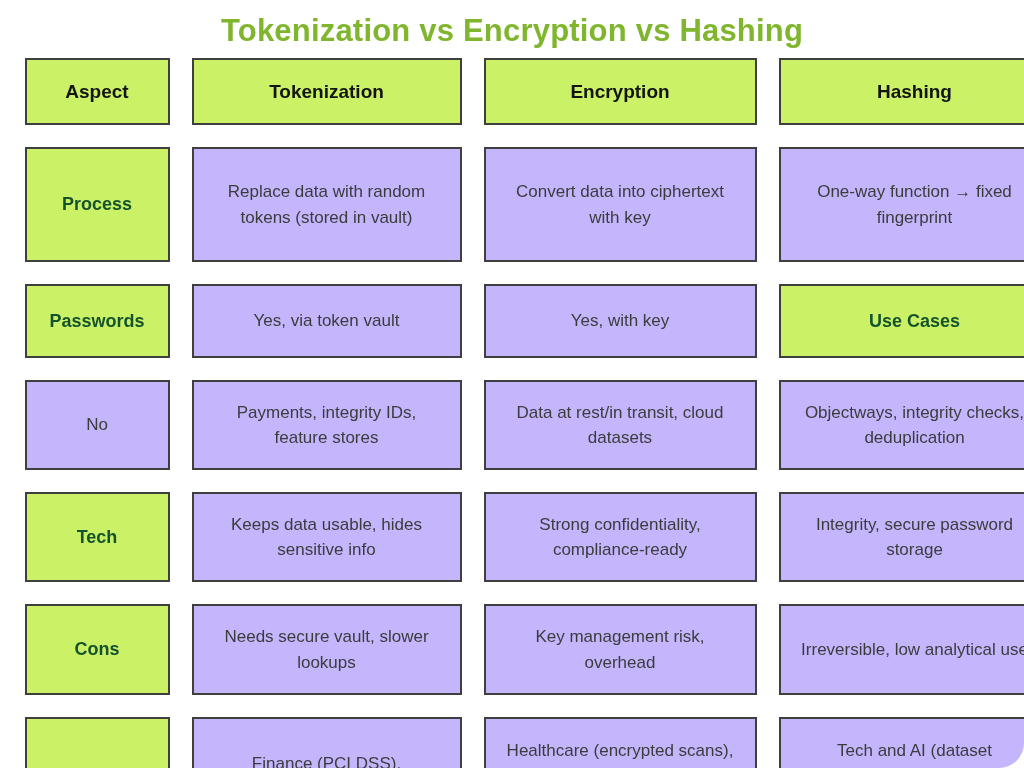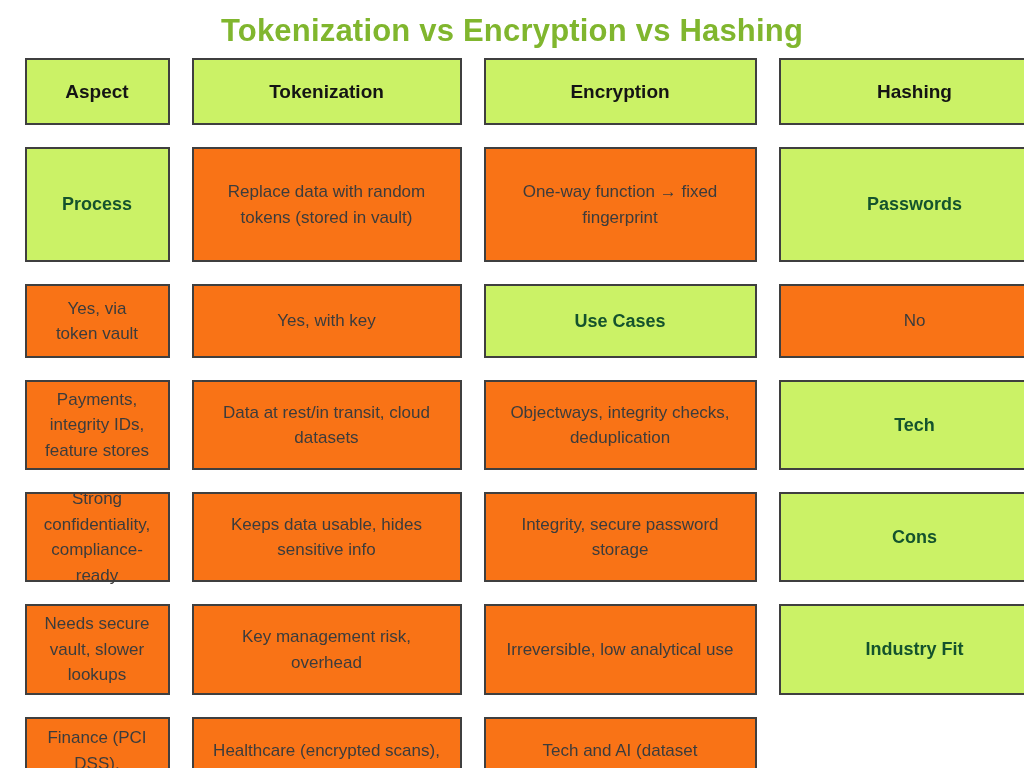--- a/index.html
+++ b/index.html
@@ -29,21 +29,21 @@
     gap: 22px;
     width: 975px;
     margin: 0 auto;
   }
   .cell {
     border: 2px solid #3F3F3F;
     display: flex;
     align-items: center;
     justify-content: center;
     text-align: center;
-    background: #f97316;
+    background: #c4b5fd;
   }
   .cell.head {
     background: #CBF266;
     font-weight: 700;
     font-size: 19px;
     color: #141414;
   }
   .cell.rowlabel {
     background: #CBF266;
     font-weight: 700;
@@ -82,35 +82,36 @@
 
   <div class="grid">
 
     <div class="cell head">Aspect</div>
     <div class="cell head">Tokenization</div>
     <div class="cell head">Encryption</div>
     <div class="cell head">Hashing</div>
 
     <div class="cell rowlabel">Process</div>
     <div class="cell body">Replace data with random tokens (stored in vault)</div>
+    <div class="cell body">Convert data into ciphertext with key</div>
     <div class="cell body">One-way function → fixed fingerprint</div>
 
     <div class="cell rowlabel">Passwords</div>
     <div class="cell body">Yes, via token vault</div>
     <div class="cell body">Yes, with key</div>
     <div class="cell rowlabel">Use Cases</div>
 
     <div class="cell body">No</div>
     <div class="cell body">Payments, integrity IDs, feature stores</div>
     <div class="cell body">Data at rest/in transit, cloud datasets</div>
     <div class="cell body">Objectways, integrity checks, deduplication</div>
 
     <div class="cell rowlabel">Tech</div>
+    <div class="cell body">Keeps data usable, hides sensitive info</div>
     <div class="cell body">Strong confidentiality, compliance-ready</div>
-    <div class="cell body">Keeps data usable, hides sensitive info</div>
     <div class="cell body">Integrity, secure password storage</div>
 
     <div class="cell rowlabel">Cons</div>
     <div class="cell body">Needs secure vault, slower lookups</div>
     <div class="cell body">Key management risk, overhead</div>
     <div class="cell body">Irreversible, low analytical use</div>
 
     <div class="cell rowlabel">Industry Fit</div>
     <div class="cell body">Finance (PCI DSS), Healthcare (HIPAA)</div>
     <div class="cell body">Healthcare (encrypted scans), Enterprise AI (GDPR compliance)</div>

